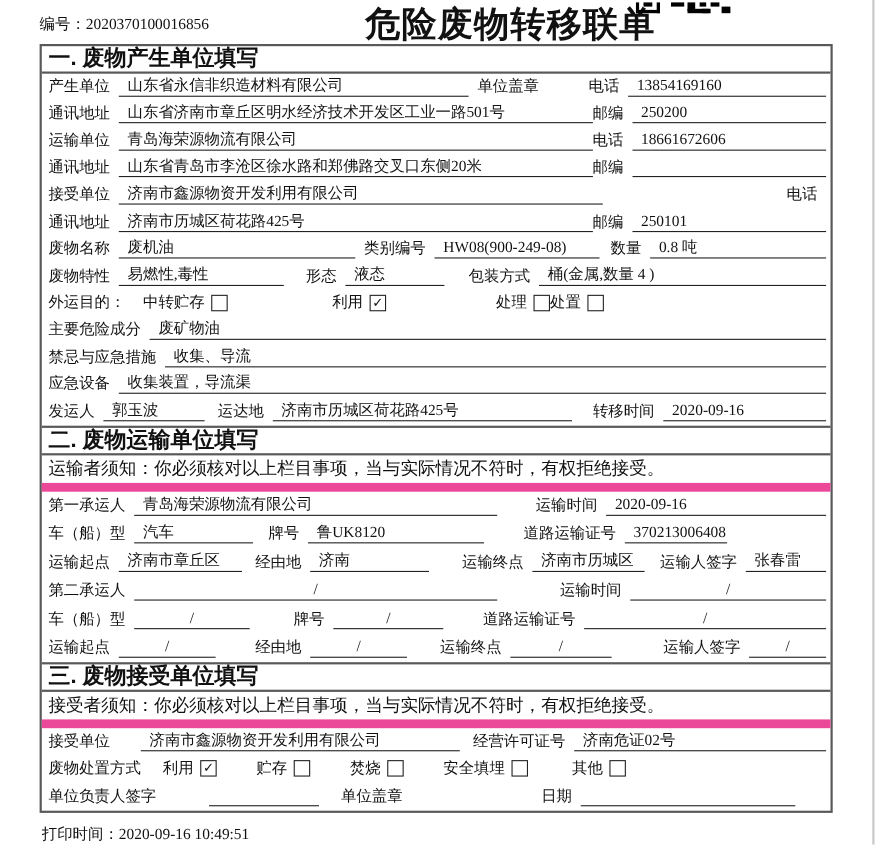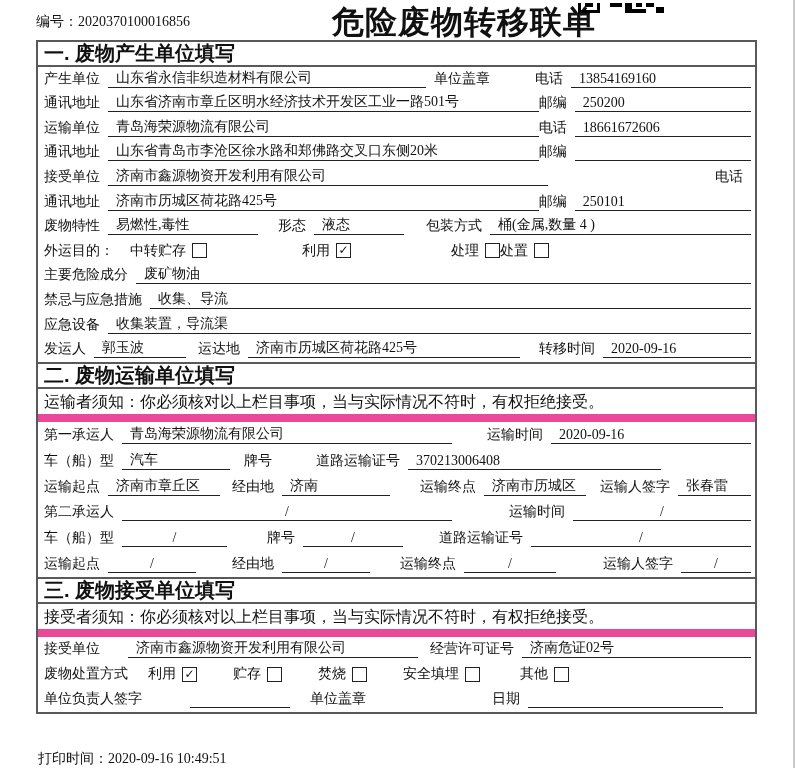--- a/index.html
+++ b/index.html
@@ -98,20 +98,28 @@
         <span class="lbl mla">电话</span>
       </div>
 
       <div class="frow">
         <span class="lbl">通讯地址</span>
         <span class="u" style="width:440px">济南市历城区荷花路425号</span>
         <span class="lbl mla">邮编</span>
         <span class="u" style="width:180px">250101</span>
       </div>
 
+      <div class="frow">
+        <span class="lbl">废物名称</span>
+        <span class="u" style="width:215px">废机油</span>
+        <span class="lbl ml8">类别编号</span>
+        <span class="u" style="width:150px">HW08(900-249-08)</span>
+        <span class="lbl mla">数量</span>
+        <span class="u" style="width:160px">0.8 吨</span>
+      </div>
 
       <div class="frow">
         <span class="lbl">废物特性</span>
         <span class="u" style="width:150px">易燃性,毒性</span>
         <span class="lbl ml20">形态</span>
         <span class="u" style="width:90px">液态</span>
         <span class="lbl ml22">包装方式</span>
         <span class="u uf">桶(金属,数量 4 )</span>
       </div>
 
@@ -168,20 +176,21 @@
         <span class="lbl">第一承运人</span>
         <span class="u" style="width:330px">青岛海荣源物流有限公司</span>
         <span class="lbl mla">运输时间</span>
         <span class="u" style="width:200px">2020-09-16</span>
       </div>
 
       <div class="frow">
         <span class="lbl">车（船）型</span>
         <span class="u" style="width:108px">汽车</span>
         <span class="lbl ml14">牌号</span>
+        <span class="u" style="width:160px">鲁UK8120</span>
         <span class="lbl ml36">道路运输证号</span>
         <span class="u uf" style="margin-right:90px">370213006408</span>
       </div>
 
       <div class="frow">
         <span class="lbl">运输起点</span>
         <span class="u" style="width:112px">济南市章丘区</span>
         <span class="lbl ml12">经由地</span>
         <span class="u" style="width:108px">济南</span>
         <span class="lbl ml30">运输终点</span>

